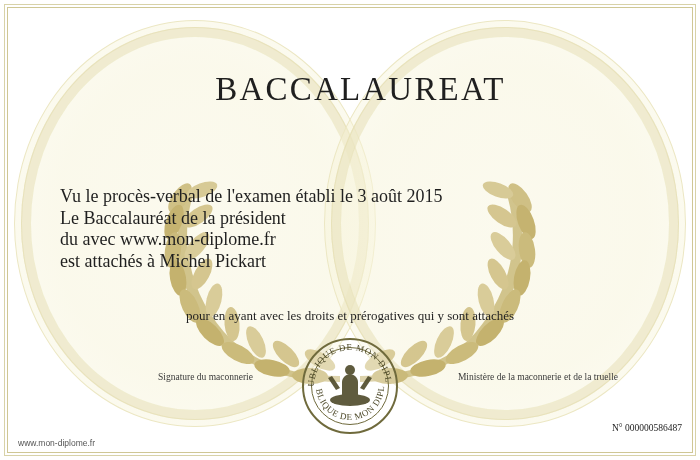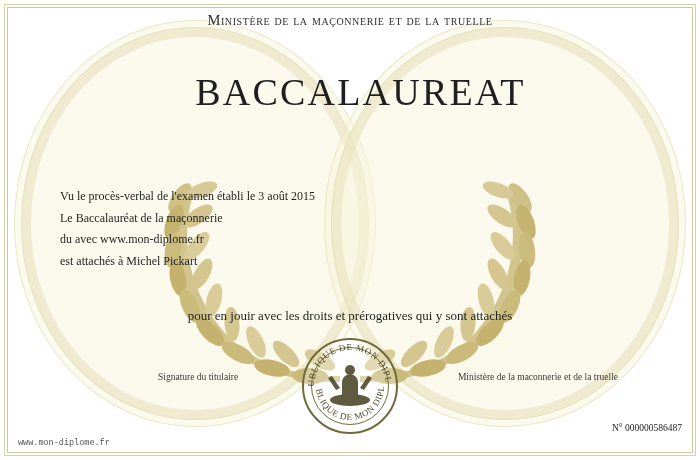--- a/index.html
+++ b/index.html
@@ -93,33 +93,33 @@
   }
   .title-block {
     position: absolute;
     top: 70px;
     left: 0;
     width: 100%;
     text-align: center;
     color: #1f1f1f;
   }
   .title-line {
-    font-size: 38px;
+    font-size: 33px;
     letter-spacing: 2.2px;
     line-height: 1.18;
     font-family: "Liberation Serif", serif;
     padding-left: 21px;
   }
   .body-text {
     position: absolute;
     left: 60px;
     top: 186px;
     width: 580px;
     color: #1f1f1f;
-    font-size: 12px;
+    font-size: 18px;
     line-height: 21.5px;
   }
   .body-text div {
     white-space: nowrap;
   }
   .enjoy {
     position: absolute;
     left: 0;
     top: 308px;
     width: 100%;
@@ -180,21 +180,21 @@
     color: #3a3a3a;
   }
   .sig-left { left: 158px; }
   .sig-right { right: 82px; }
   .footer-left {
     position: absolute;
     left: 18px;
     bottom: 12px;
     font-size: 8.5px;
     color: #555;
-    font-family: Liberation Mono, monospace;
+    font-family: Liberation Sans, sans-serif;
   }
   .footer-right {
     position: absolute;
     right: 18px;
     bottom: 27px;
     font-size: 9.5px;
     color: #222;
     font-family: "Liberation Serif", serif;
   }
 </style>
@@ -207,21 +207,20 @@
     <div class="oval-rings" style="inset:6px;"></div>
   </div>
   <div class="oval oval-right">
     <div class="oval-rings" style="inset:6px;"></div>
   </div>
 
   <div class="frame-outer"></div>
   <div class="frame-inner"></div>
 
 
-  <div class="ministry">Ministère de la maçonnerie et de la truelle</div>
 
   <svg class="wreath" viewBox="0 0 420 235">
     <g fill="#c8b877" stroke="none" opacity="0.95">
 
       <g>
         <path d="M48,38 C30,80 34,140 74,186 C104,218 150,232 200,232 L200,226 C152,226 110,212 84,182 C46,138 40,84 54,42 Z" fill="#c4b36e" opacity="0.8"></path>
 
         <ellipse cx="40" cy="48" rx="17" ry="8" transform="rotate(-55 40 48)" fill="#cdbd80"></ellipse>
         <ellipse cx="62" cy="40" rx="16" ry="7" transform="rotate(-20 62 40)" fill="#d6c892"></ellipse>
         <ellipse cx="34" cy="72" rx="18" ry="8" transform="rotate(-70 34 72)" fill="#c3b06a"></ellipse>
@@ -265,28 +264,28 @@
       </g>
     </g>
   </svg>
 
   <div class="title-block">
     <div class="title-line">BACCALAUREAT</div>
   </div>
 
   <div class="body-text">
     <div>Vu le procès-verbal de l'examen établi le 3 août 2015</div>
-    <div>Le Baccalauréat de la maçonnerie</div>
+    <div>Le Baccalauréat de la président</div>
     <div>du avec www.mon-diplome.fr</div>
     <div>est attachés à Michel Pickart</div>
   </div>
 
-  <div class="enjoy">pour en jouir avec les droits et prérogatives qui y sont attachés</div>
-
-  <div class="signature-line sig-left">Signature du titulaire</div>
+  <div class="enjoy">pour en ayant avec les droits et prérogatives qui y sont attachés</div>
+
+  <div class="signature-line sig-left">Signature du maconnerie</div>
   <div class="signature-line sig-right">Ministère de la maconnerie et de la truelle</div>
 
   <div class="seal">
     <div class="seal-ring"></div>
     <div class="seal-ring2"></div>
     <svg class="seal-text" viewBox="0 0 96 96">
       <defs>
         <path id="topArc" d="M 12,48 A 36,36 0 0 1 84,48"></path>
         <path id="botArc" d="M 14,48 A 34,34 0 0 0 82,48"></path>
       </defs>

